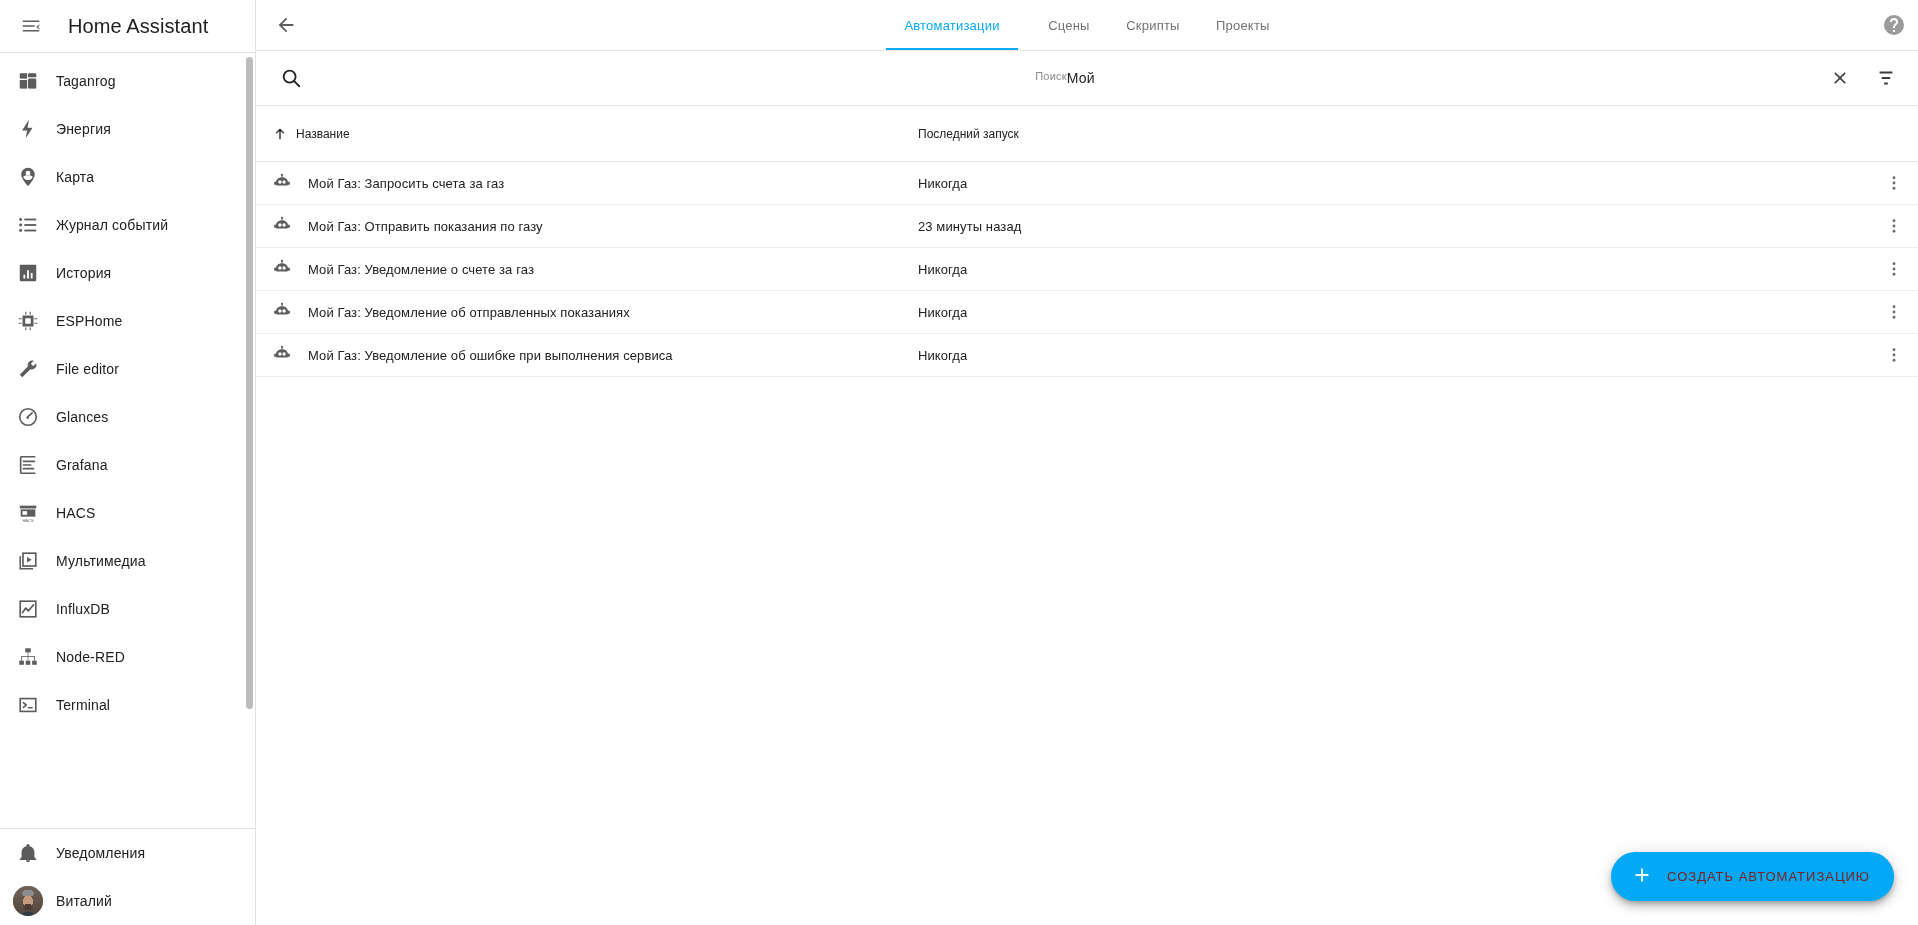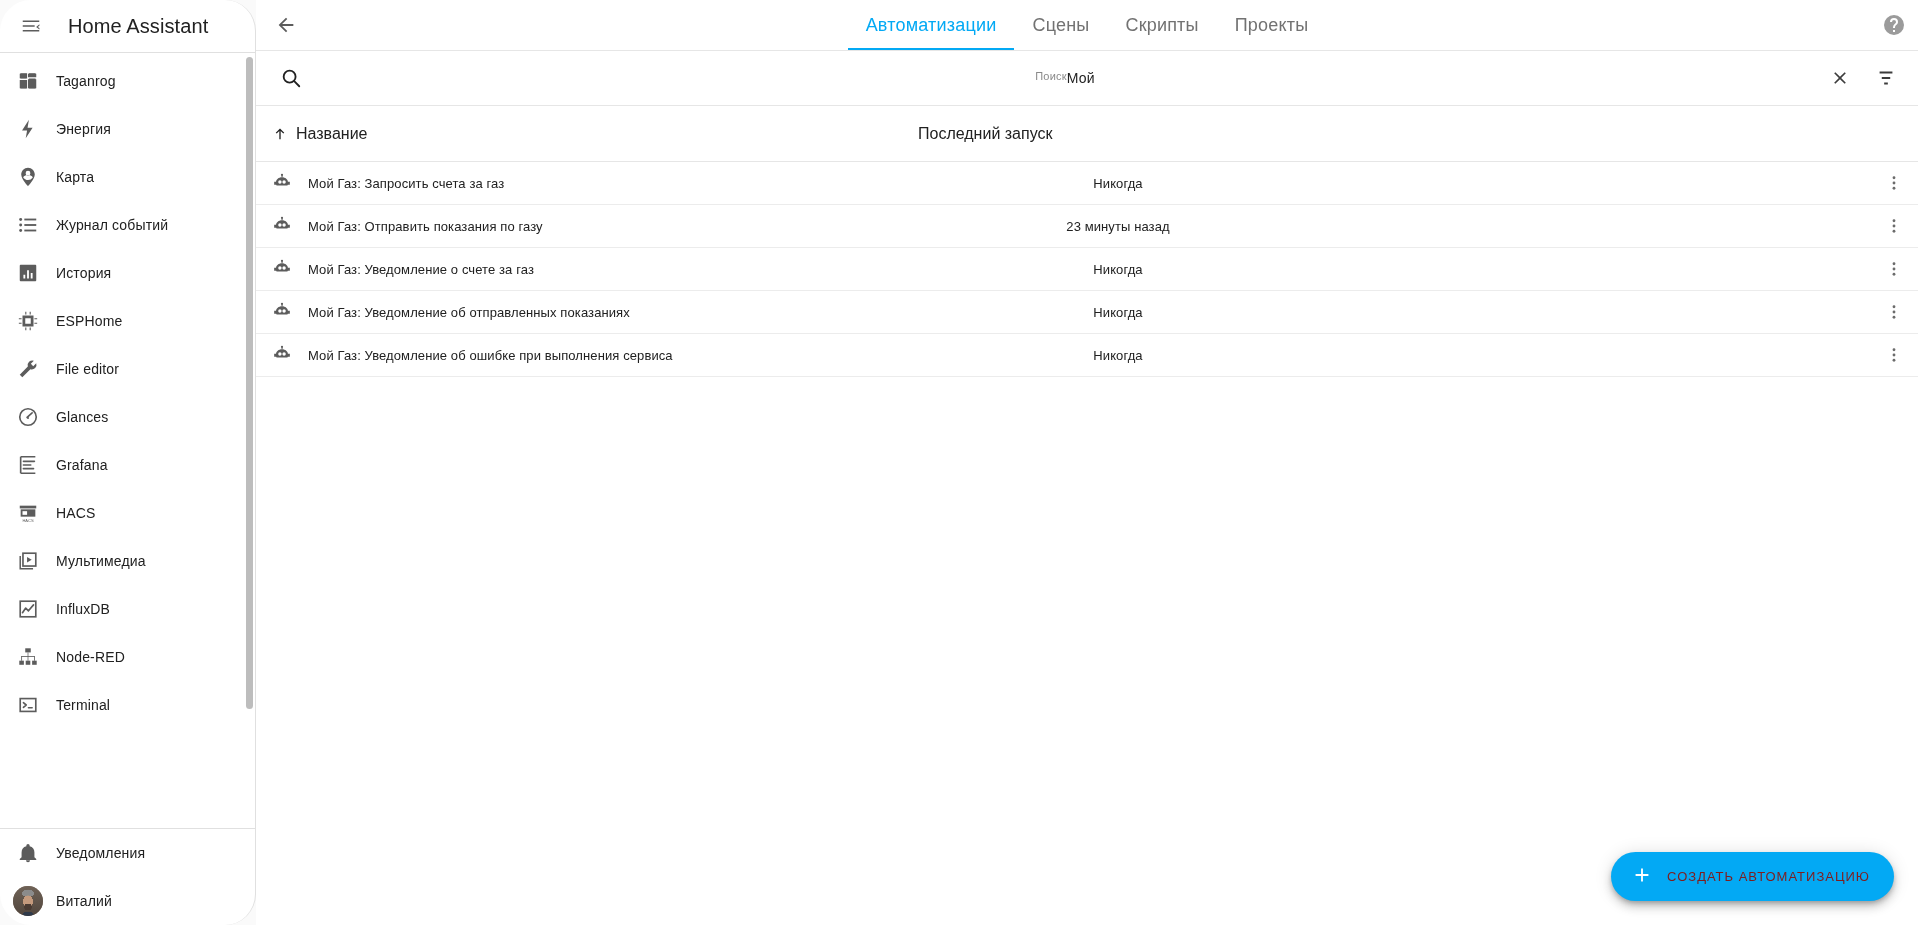--- a/index.html
+++ b/index.html
@@ -9,21 +9,21 @@
     background: #fafafa;
     overflow: hidden;
     color: #212121;
   }
   #app { display: flex; width: 1918px; height: 925px; position: relative; }
 
   
   #sidebar {
     width: 256px; height: 925px; background: #ffffff;
     border-right: 1px solid #e0e0e0;
-    display: flex; flex-direction: column; position: relative; flex: 0 0 256px; border-radius: 31px;
+    display: flex; flex-direction: column; position: relative; flex: 0 0 256px;
   }
   .sb-header {
     height: 52px; display: flex; align-items: center; gap: 20px;
     padding: 0 14px; flex: 0 0 52px;
   }
   .sb-menu-btn {
     width: 34px; height: 34px; display: flex; align-items: center; justify-content: center;
     cursor: pointer; border-radius: 50%;
   }
   .sb-title {
@@ -80,21 +80,21 @@
   }
   .tabs {
     position: absolute; left: 0; right: 0; top: 0; height: 50px;
     display: flex; align-items: flex-end; justify-content: center; gap: 0;
     pointer-events: none;
   }
   .tab {
     pointer-events: auto;
     height: 50px; min-width: 90px; padding: 0 18px;
     display: flex; align-items: center; justify-content: flex-end;
-    font-size: 18px; color: #727272; letter-spacing: .2px; cursor: pointer;
+    font-size: 13px; color: #727272; letter-spacing: .2px; cursor: pointer;
     position: relative; white-space: nowrap;
   }
   .tab.active { color: #03a9f4; }
   .tab.active::after {
     content: ""; position: absolute; left: 0; right: 0; bottom: 0; height: 2px; background: #03a9f4;
   }
   .topbar-right { margin-left: auto; margin-right: 12px; }
   .help-ico { color: #9b9b9b; cursor: pointer; display: flex; }
 
   .searchbar {
@@ -108,35 +108,35 @@
   .search-value { font-size: 14px; color: #212121; line-height: 19px; letter-spacing: .2px; }
   .sb-act {
     width: 40px; height: 40px; border-radius: 50%; display: flex; align-items: center;
     justify-content: center; cursor: pointer; color: #3c3c3c; margin-left: 6px;
   }
 
   
   .table-wrap { flex: 1 1 auto; display: flex; flex-direction: column; overflow: hidden; background: #fff; }
   .thead {
     height: 56px; flex: 0 0 56px; display: flex; align-items: center;
-    border-bottom: 1px solid #e6e6e6; font-size: 16px; color: #212121; font-weight: 500;
+    border-bottom: 1px solid #e6e6e6; font-size: 12px; color: #212121; font-weight: 500;
   }
   .th-name { display: flex; align-items: center; gap: 8px; padding-left: 16px; width: 662px; }
   .sort-arrow { color: #212121; display: flex; }
   .th-last { width: 400px; }
   .th-spacer { flex: 1 1 auto; }
 
   .trow {
     height: 43px; display: flex; align-items: center;
     border-bottom: 1px solid #ececec; font-size: 13px; color: #212121;
     cursor: pointer; background: #fff;
   }
   .td-ico { width: 52px; min-width: 52px; display: flex; align-items: center; justify-content: center; color: #5c5c5c; }
   .td-name { width: 610px; letter-spacing: .1px; white-space: nowrap; overflow: hidden; text-overflow: ellipsis; }
-  .td-last { width: 400px; letter-spacing: .1px; color: #212121; text-align: center; }
+  .td-last { width: 400px; letter-spacing: .1px; color: #212121; }
   .td-spacer { flex: 1 1 auto; }
   .td-menu {
     width: 48px; min-width: 48px; display: flex; align-items: center; justify-content: center;
     color: #6b6b6b; cursor: pointer;
   }
   .table-rest { flex: 1 1 auto; background: #fff; }
 
   
   .fab {
     position: absolute; right: 24px; bottom: 24px; height: 49px;

